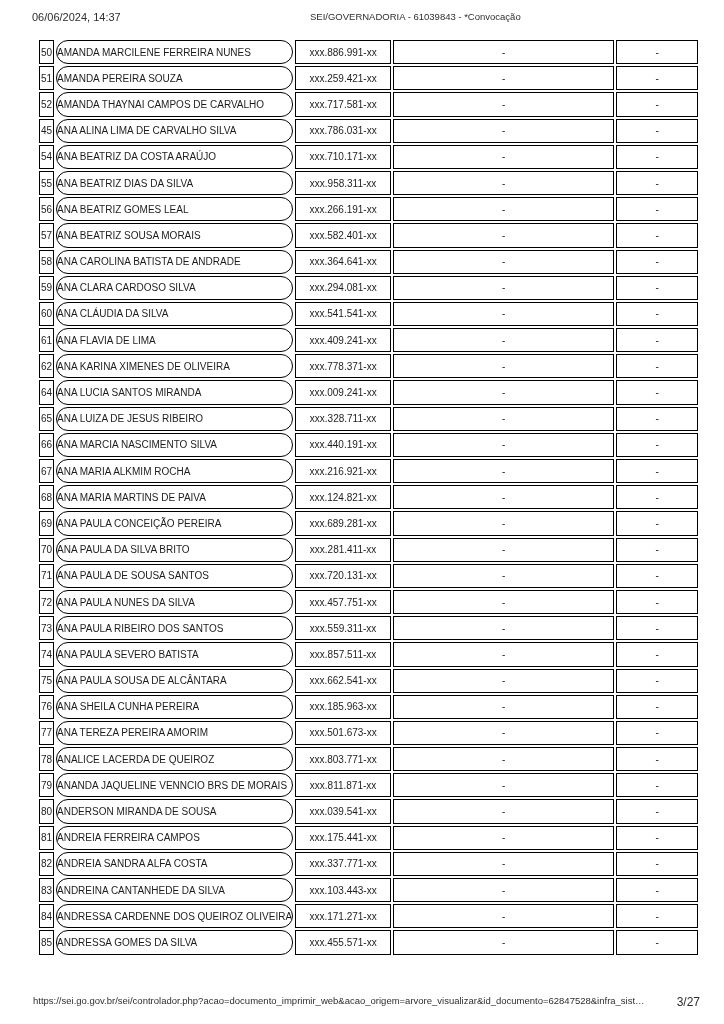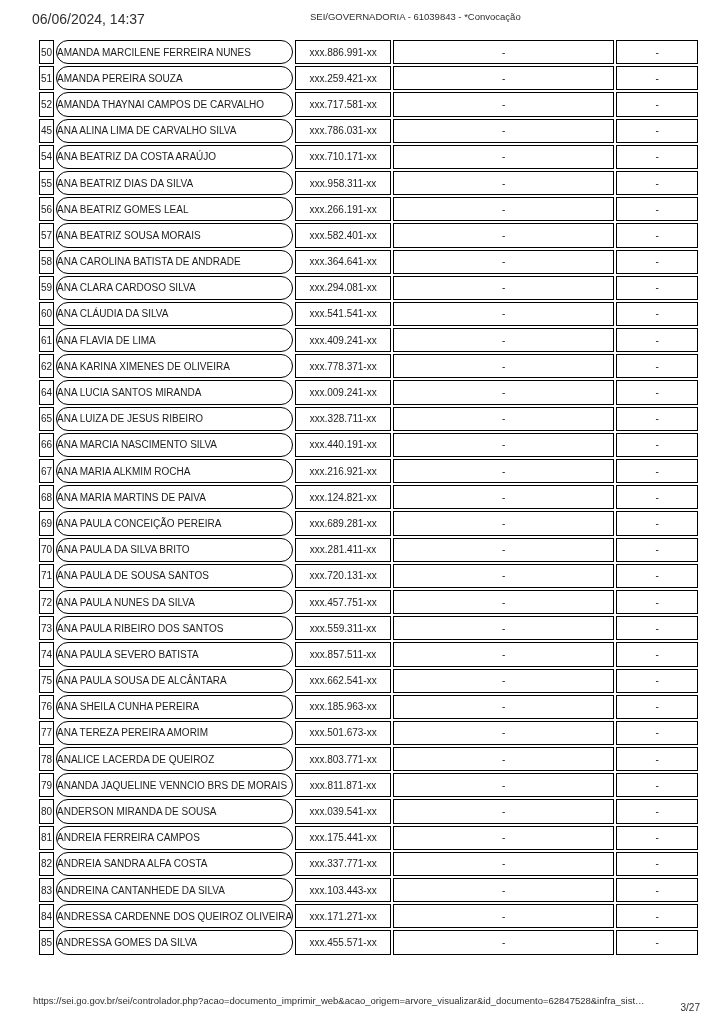--- a/index.html
+++ b/index.html
@@ -12,21 +12,21 @@
     width: 724px;
     height: 1024px;
     font-family: "Liberation Sans", sans-serif;
     color: #1c1c1c;
     overflow: hidden;
   }
   .print-header-date {
     position: absolute;
     left: 32px;
     top: 11px;
-    font-size: 14px;
+    font-size: 11px;
     color: #2e2e2e;
     white-space: nowrap;
   }
   .print-header-title {
     position: absolute;
     left: 310px;
     top: 11px;
     font-size: 9.5px;
     color: #2e2e2e;
     white-space: nowrap;
@@ -61,24 +61,23 @@
     top: 995px;
     font-size: 9.5px;
     color: #2e2e2e;
     white-space: nowrap;
     text-align: right;
   }
   .print-footer-page {
     position: absolute;
     right: 24px;
     top: 995px;
-    font-size: 10px;
+    font-size: 12px;
     color: #2e2e2e;
     white-space: nowrap;
-    margin-top: 7px;
   }
 </style>
 </head>
 <body>
 
 <div class="print-header-date">06/06/2024, 14:37</div>
 
 <div class="print-header-title">SEI/GOVERNADORIA - 61039843 - *Convocação</div>
 
 <table class="convocation">

